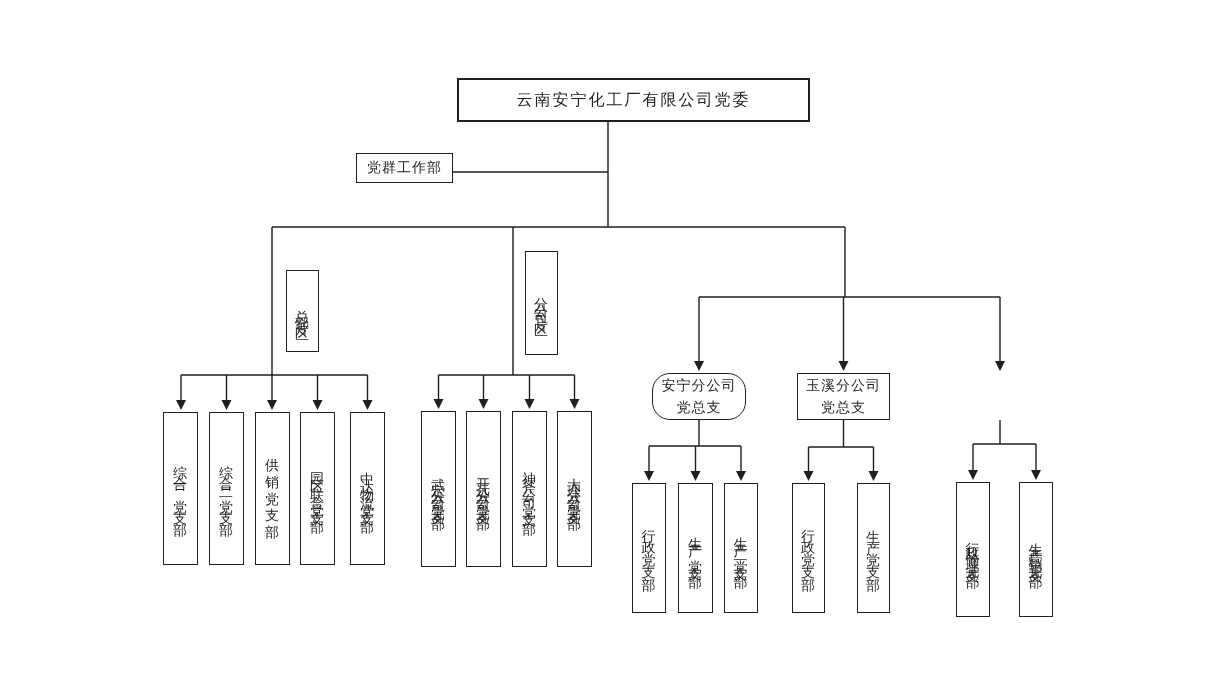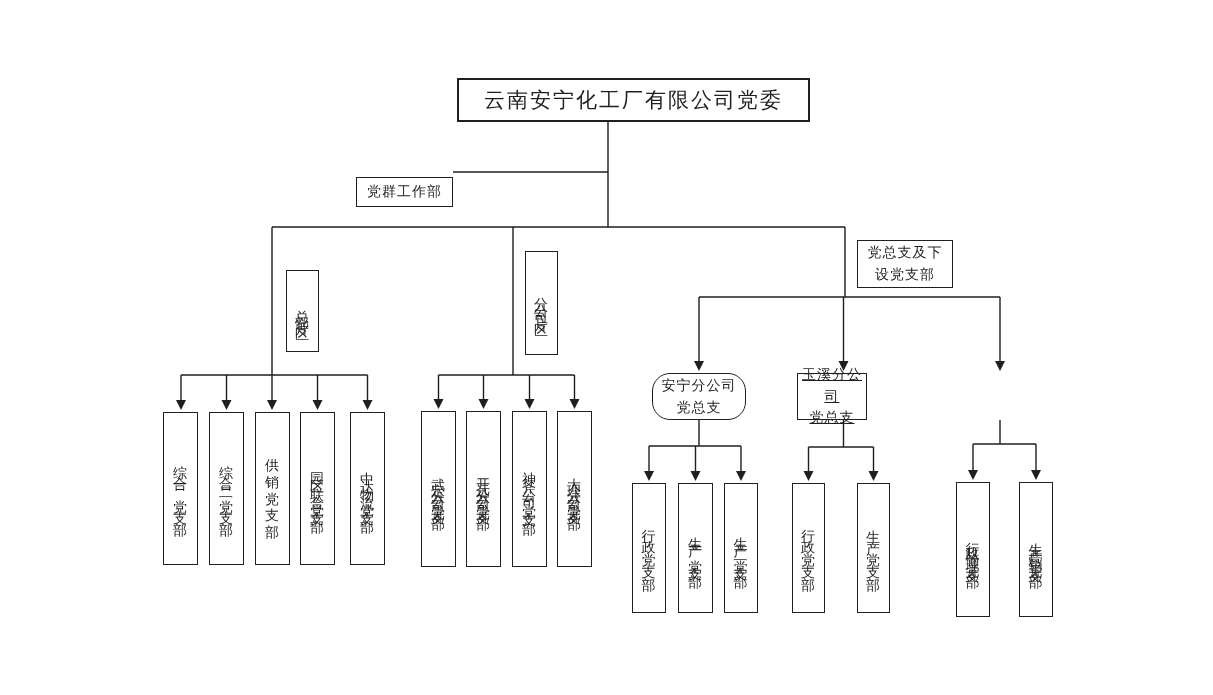--- a/index.html
+++ b/index.html
@@ -22,21 +22,21 @@
     box-sizing: border-box;
   }
   .hbox span {
     font-size: 14px;
     line-height: 1.55;
     text-align: center;
     white-space: pre-line;
     letter-spacing: 1px;
   }
   .root-box { border-width: 2px; }
-  .root-box span { font-size: 21px; letter-spacing: 2px; white-space: nowrap; }
+  .root-box span { font-size: 16px; letter-spacing: 2px; white-space: nowrap; }
   .vbox span {
     writing-mode: vertical-lr;
     text-orientation: upright;
     font-size: 14px;
     line-height: 1;
   }
 </style>
 </head>
 <body>
 
@@ -85,33 +85,29 @@
       <path d="M873.5,447 V471"></path>
       <path d="M973,444 V470"></path>
       <path d="M1036,444 V470"></path>
     </g>
   </svg>
 
   <div class="box hbox root-box" style="left:457px; top:78px; width:353px; height:44px;">
     <span>云南安宁化工厂有限公司党委</span>
   </div>
 
-  <div class="box hbox" style="left:356px; top:153px; width:97px; height:30px;margin-top:24px;">
+  <div class="box hbox" style="left:356px; top:153px; width:97px; height:30px;">
     <span>党群工作部</span>
   </div>
 
   <div class="box vbox" style="left:286px; top:270px; width:33px; height:82px;">
     <span style="letter-spacing:6.5px;">总部片区</span>
   </div>
   <div class="box vbox" style="left:525px; top:251px; width:33px; height:104px;">
     <span style="letter-spacing:6.8px;">分公司片区</span>
-  </div>
-  <div class="box hbox" style="left:857px; top:240px; width:96px; height:48px;">
-    <span>党总支及下
-设党支部</span>
   </div>
 
   <div class="box vbox" style="left:163px; top:412px; width:35px; height:153px;">
     <span style="letter-spacing:11.5px;">综合一党支部</span>
   </div>
   <div class="box vbox" style="left:209px; top:412px; width:35px; height:153px;">
     <span style="letter-spacing:11.5px;">综合二党支部</span>
   </div>
   <div class="box vbox" style="left:255px; top:412px; width:35px; height:153px;">
     <span style="letter-spacing:16.6px;">供销党支部</span>
@@ -133,21 +129,21 @@
     <span style="letter-spacing:8.3px;">神斧公司党支部</span>
   </div>
   <div class="box vbox" style="left:557px; top:411px; width:35px; height:156px;">
     <span style="letter-spacing:5.5px;">大理分公司党支部</span>
   </div>
 
   <div class="box hbox" style="left:652px; top:373px; width:94px; height:47px;border-radius:18px;">
     <span>安宁分公司
 党总支</span>
   </div>
-  <div class="box hbox" style="left:797px; top:373px; width:70px; height:47px;text-decoration:underline;">
+  <div class="box hbox" style="left:797px; top:373px; width:93px; height:47px;">
     <span>玉溪分公司
 党总支</span>
   </div>
 
   <div class="box vbox" style="left:632px; top:483px; width:34px; height:130px;">
     <span style="letter-spacing:12px;">行政党支部</span>
   </div>
   <div class="box vbox" style="left:678px; top:483px; width:35px; height:130px;">
     <span style="letter-spacing:7.7px;">生产一党支部</span>
   </div>

